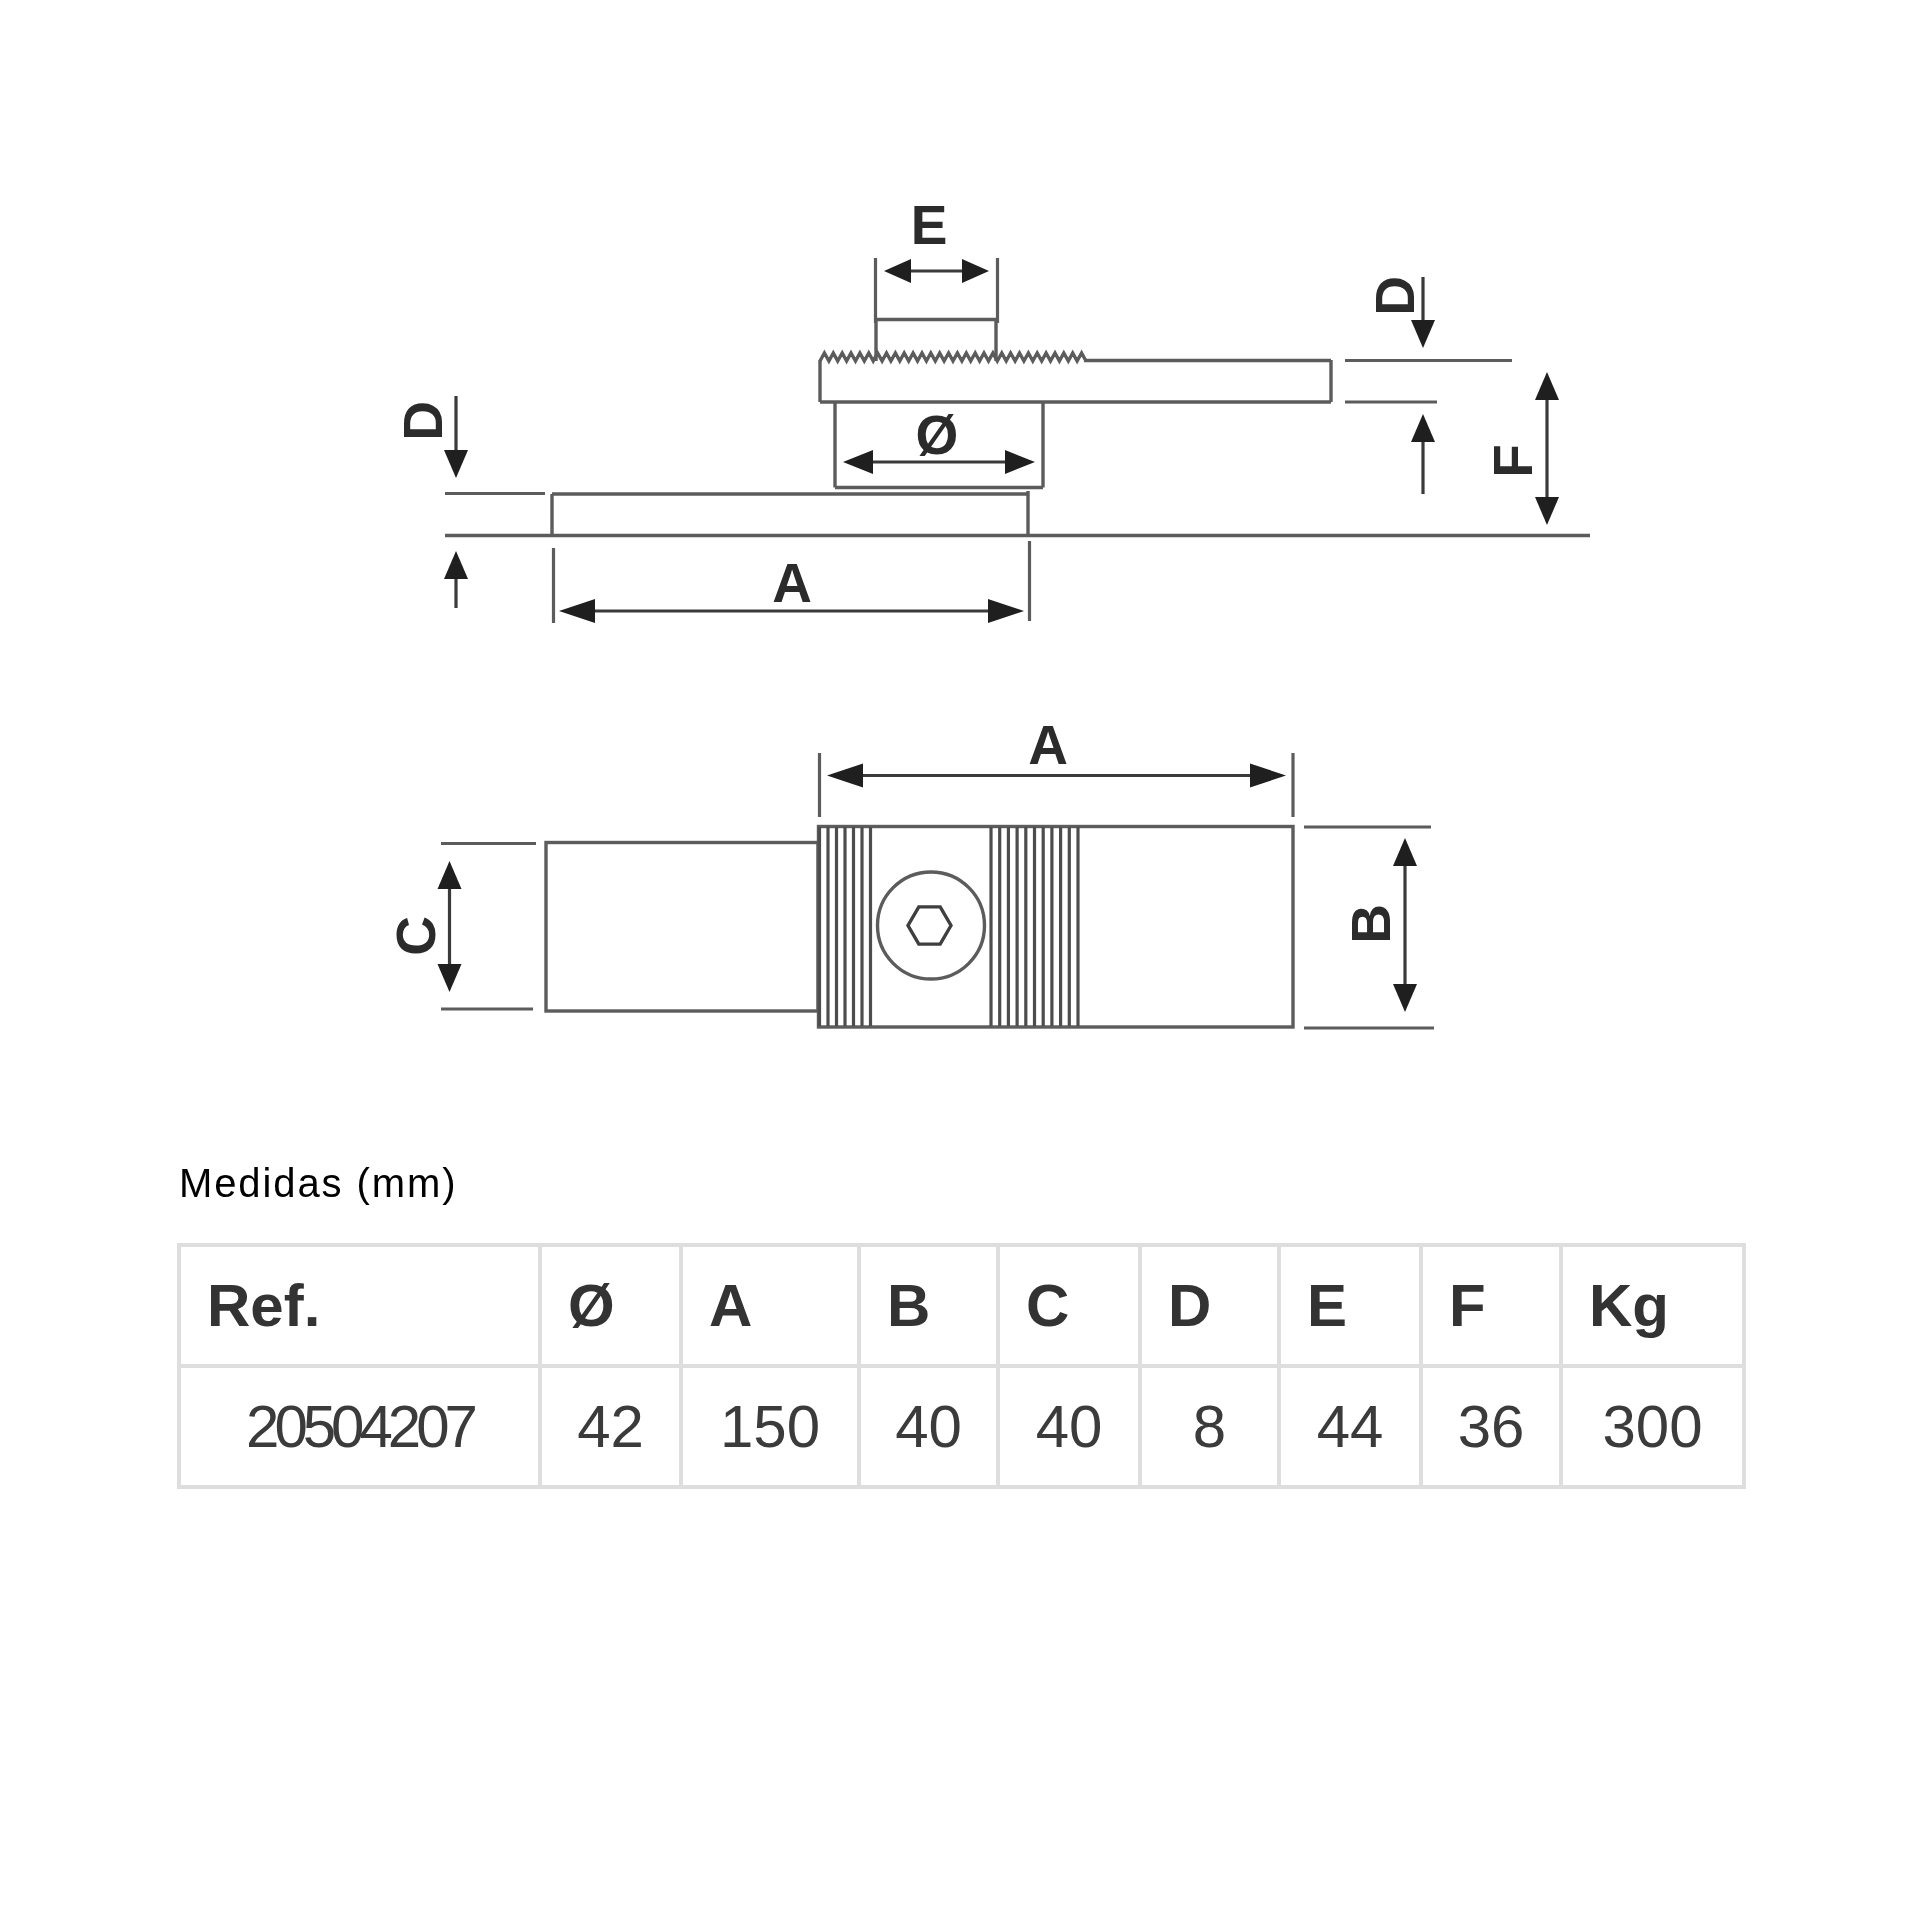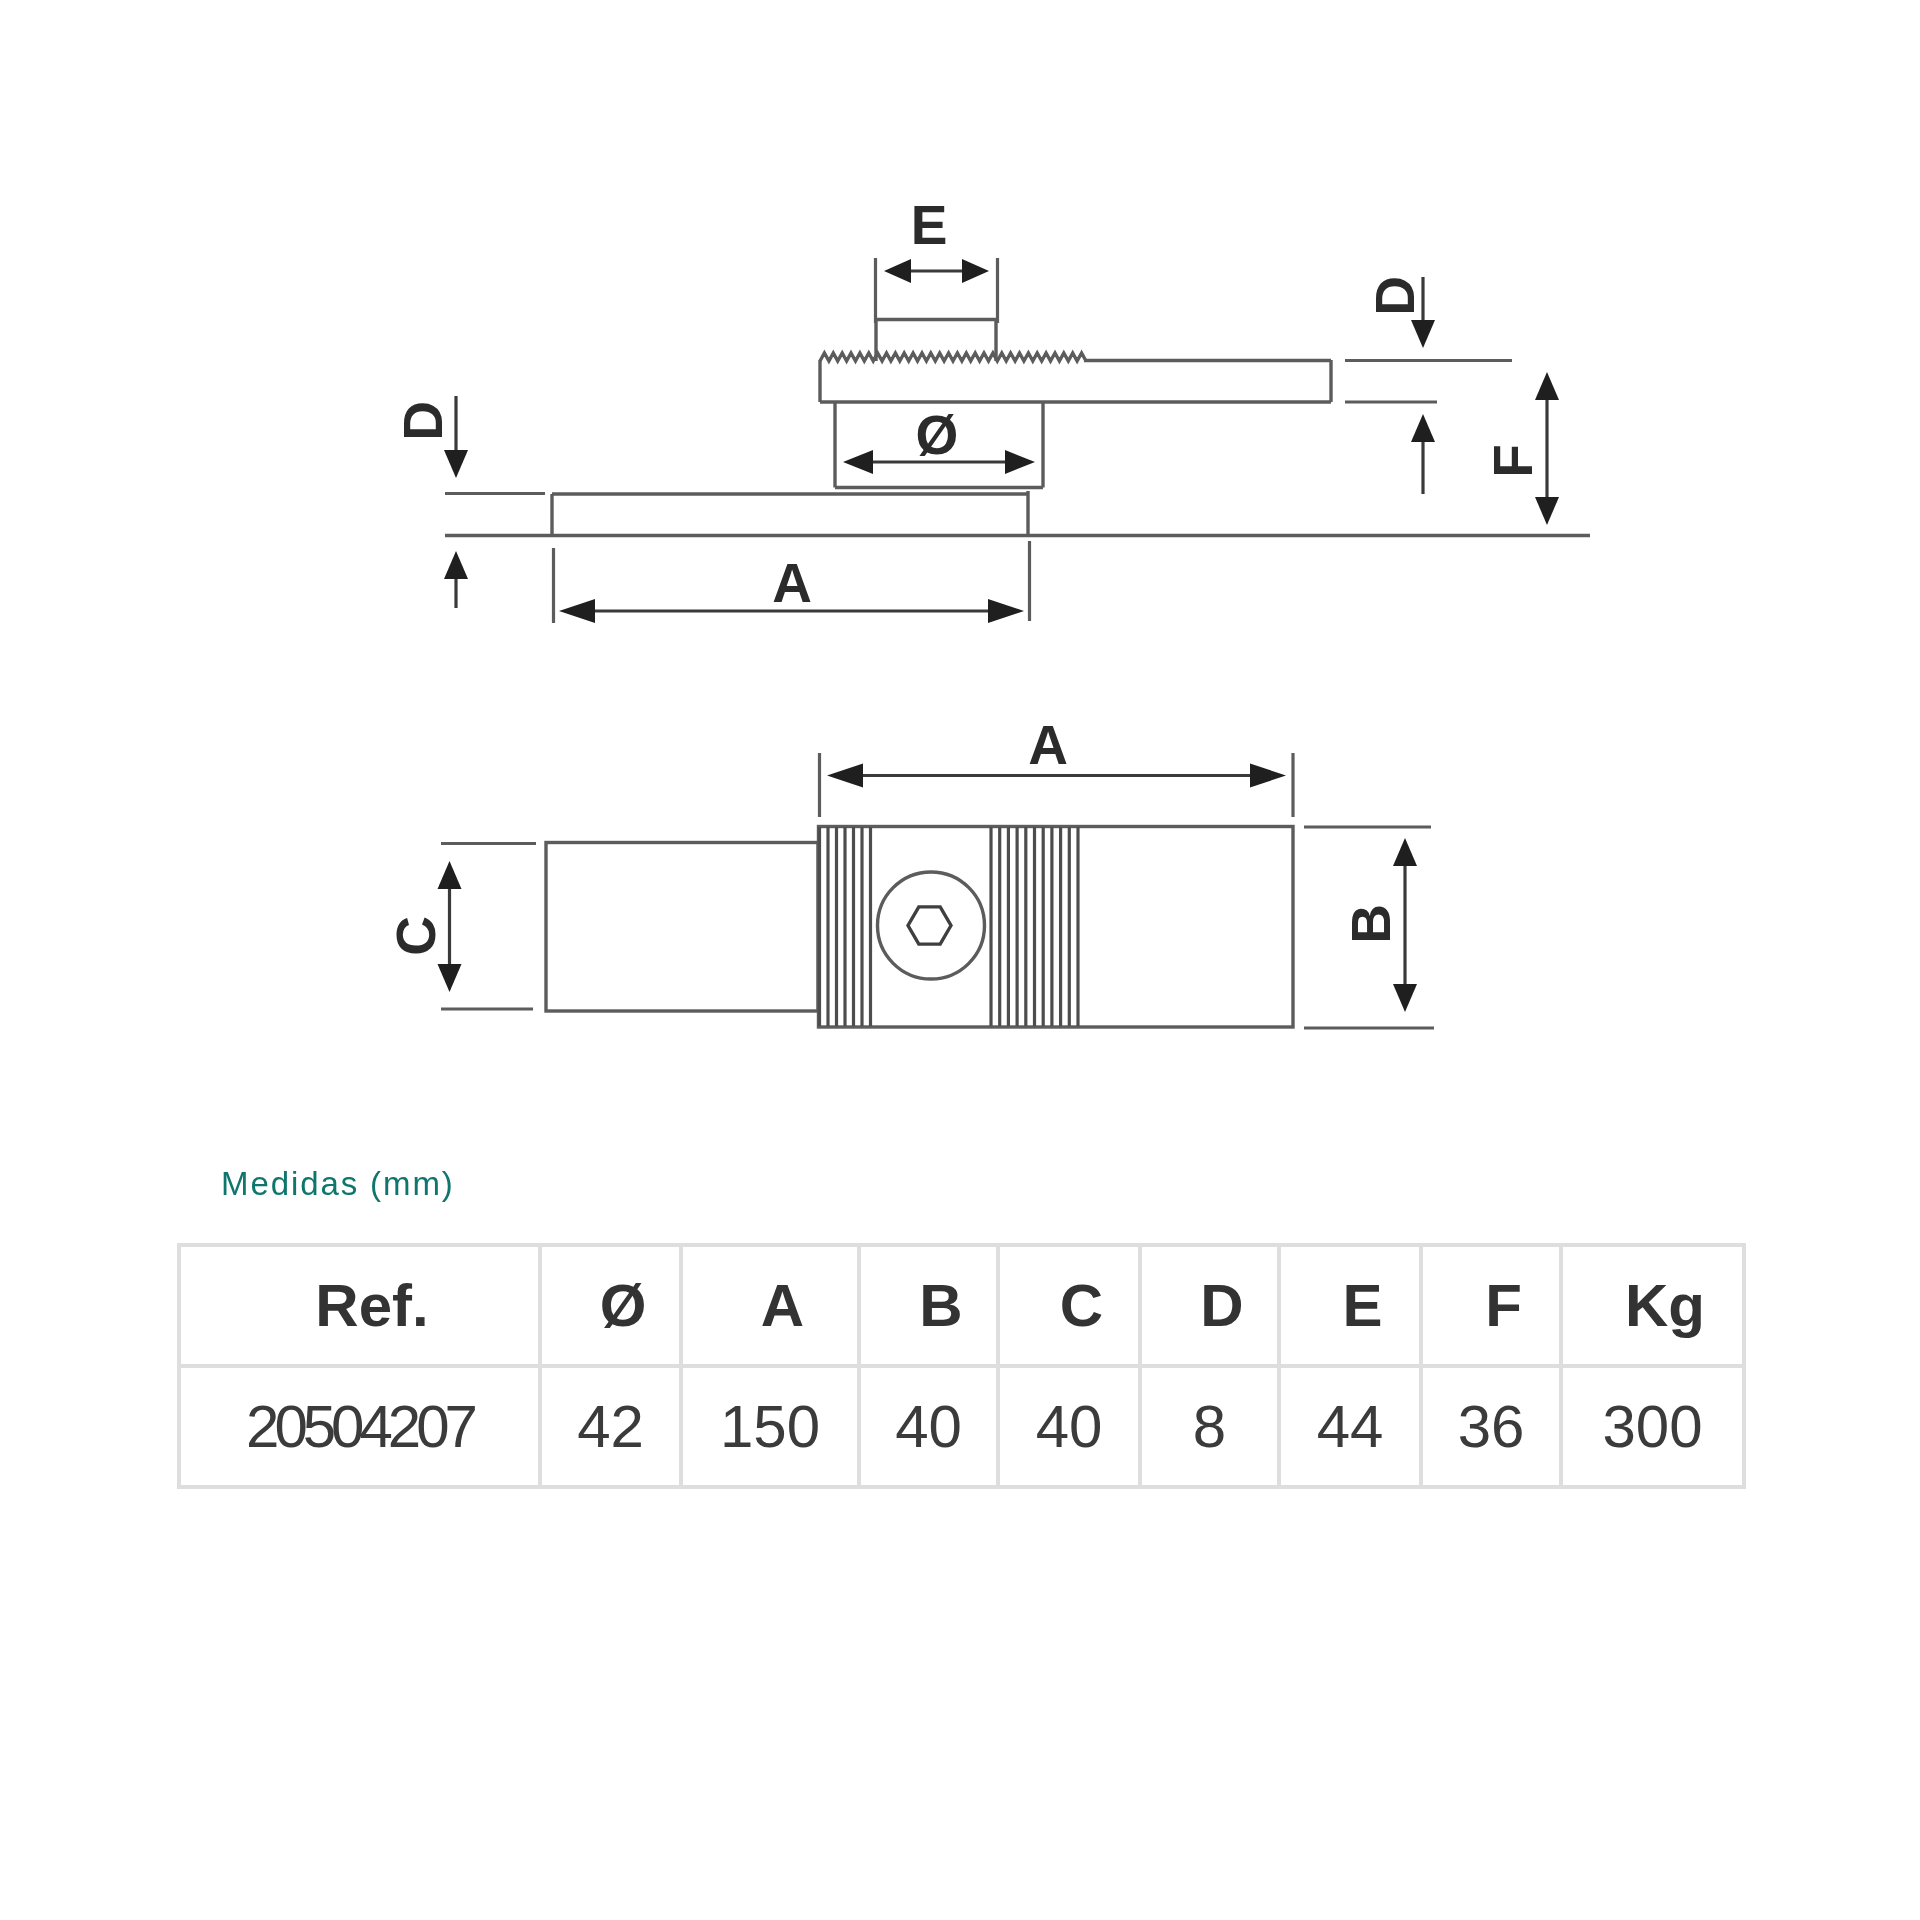--- a/index.html
+++ b/index.html
@@ -15,36 +15,36 @@
   .hx { stroke: #3f3f3f; stroke-width: 3.4; }
   .tn { stroke: #5c5c5c; stroke-width: 3.2; }
   .dim { stroke: #3a3a3a; stroke-width: 3.2; }
   .ah { fill: #1f1f1f; stroke: none; }
   .lb {
     fill: #2b2b2b; font-size: 55px; font-weight: bold;
     text-anchor: middle; dominant-baseline: central;
   }
   #medidas {
     position: absolute; left: 179px; top: 1160px;
-    font-size: 33px; line-height: 47px; color: #0f766e; letter-spacing: 1.9px; margin-left: 42px;
+    font-size: 40px; line-height: 47px; color: #000000; letter-spacing: 1.9px;
   }
   table {
     position: absolute; left: 177px; top: 1243px;
     border-collapse: collapse;
     table-layout: fixed;
     width: 1569px;
   }
   td, th {
     border: 4px solid #dedede;
     height: 115px;
     font-size: 60px;
     color: #3b3b3b;
     vertical-align: middle;
   }
-  th { text-align: center; padding-left: 26px; color: #333333; }
+  th { text-align: left; padding-left: 26px; color: #333333; }
   td { text-align: center; }
   tr.r2 td { height: 114px; }
   td.rf { font-weight: normal; letter-spacing: -5px; }
 </style>
 </head>
 <body>
 <div id="stage">
   <svg width="1920" height="1920" viewBox="0 0 1920 1920">
 <path class="ln" d="M 820.0,361.0 L 824.4,353.0 L 828.9,361.0 L 833.3,353.0 L 837.7,361.0 L 842.2,353.0 L 846.6,361.0 L 851.0,353.0 L 855.5,361.0 L 859.9,353.0 L 864.3,361.0 L 868.8,353.0 L 873.2,361.0 L 877.6,353.0 L 882.1,361.0 L 886.5,353.0 L 890.9,361.0 L 895.4,353.0 L 899.8,361.0 L 904.2,353.0 L 908.7,361.0 L 913.1,353.0 L 917.5,361.0 L 922.0,353.0 L 926.4,361.0 L 930.8,353.0 L 935.3,361.0 L 939.7,353.0 L 944.1,361.0 L 948.6,353.0 L 953.0,361.0 L 957.4,353.0 L 961.9,361.0 L 966.3,353.0 L 970.7,361.0 L 975.2,353.0 L 979.6,361.0 L 984.0,353.0 L 988.5,361.0 L 992.9,353.0 L 997.3,361.0 L 1001.8,353.0 L 1006.2,361.0 L 1010.6,353.0 L 1015.1,361.0 L 1019.5,353.0 L 1023.9,361.0 L 1028.4,353.0 L 1032.8,361.0 L 1037.2,353.0 L 1041.7,361.0 L 1046.1,353.0 L 1050.5,361.0 L 1055.0,353.0 L 1059.4,361.0 L 1063.8,353.0 L 1068.3,361.0 L 1072.7,353.0 L 1077.1,361.0 L 1081.6,353.0 L 1086.0,361.0"></path>
 <line class="ln" x1="1084" y1="360.5" x2="1331" y2="360.5"></line>

